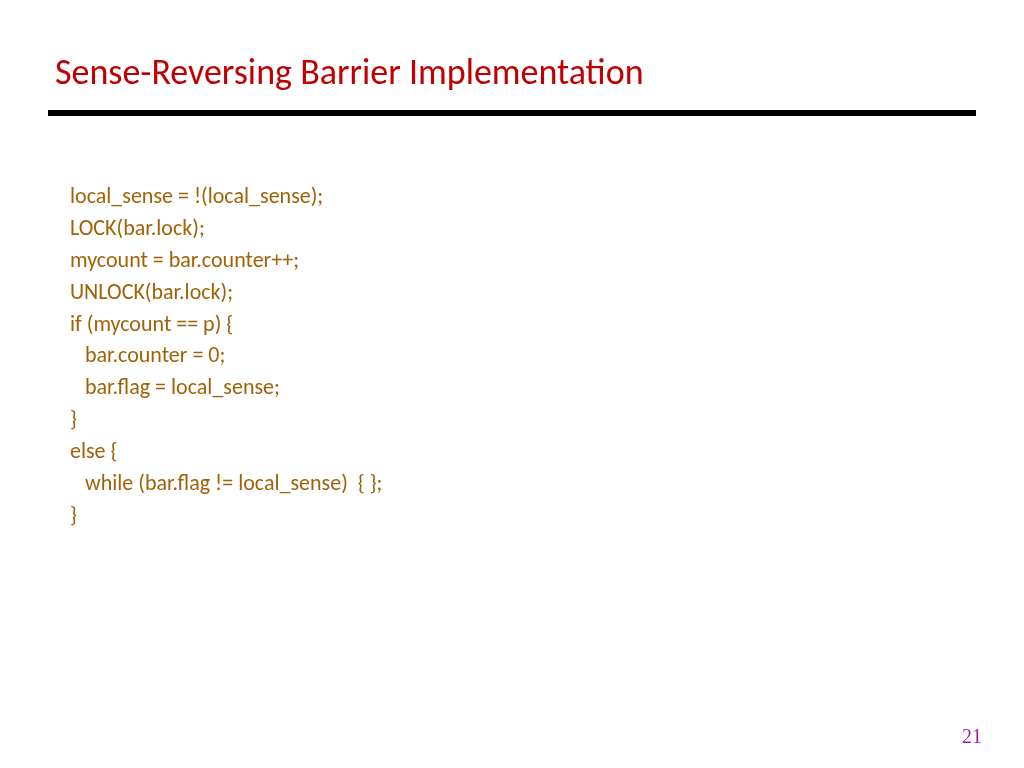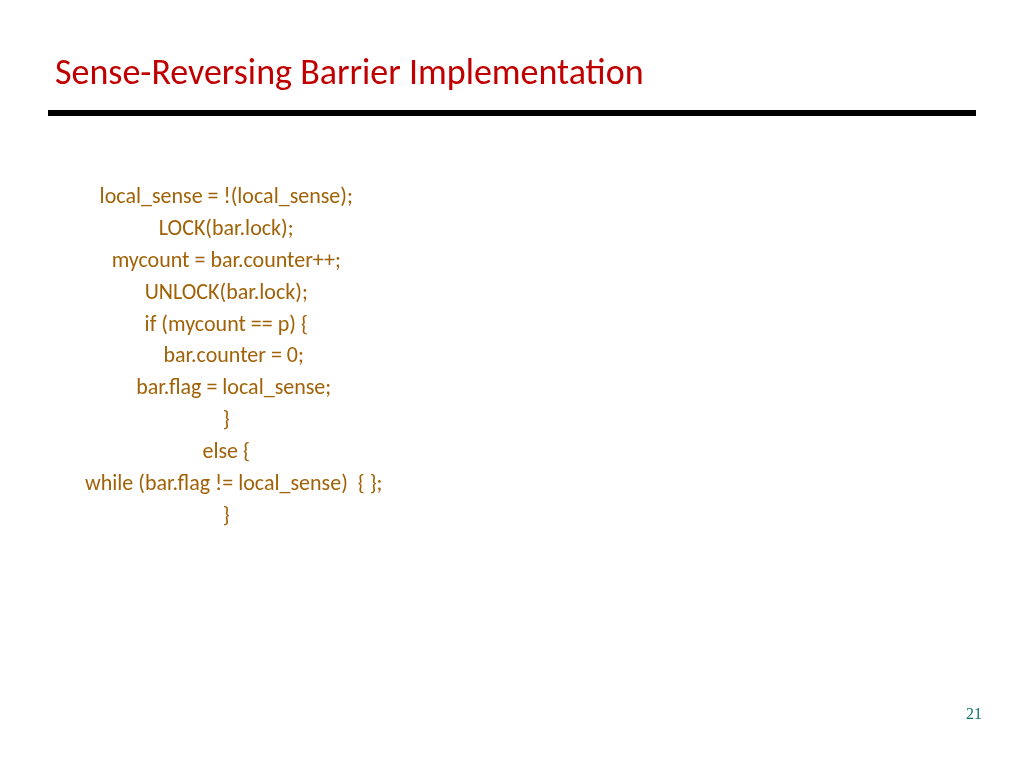--- a/index.html
+++ b/index.html
@@ -10,21 +10,20 @@
     background: #ffffff;
     font-family: Calibri, "Segoe UI", Arial, sans-serif;
     color: #000;
     overflow: hidden;
   }
   .slide {
     position: relative;
     width: 1024px;
     height: 768px;
     box-sizing: border-box;
-    text-align: center;
   }
   .title {
     position: absolute;
     left: 55px;
     top: 50px;
     font-size: 36px;
     color: #c00000;
     font-weight: 400;
     letter-spacing: 0px;
   }
@@ -42,23 +41,23 @@
     top: 180px;
     font-size: 22px;
     line-height: 1.45;
     white-space: pre;
     font-family: Calibri, "Segoe UI", Arial, sans-serif;
     color: #a16207;
   }
   .pagenum {
     position: absolute;
     right: 42px;
-    bottom: 45px;
-    font-size: 16px;
-    color: #0f766e;
+    bottom: 20px;
+    font-size: 20px;
+    color: #a21caf;
     font-family: "Times New Roman", Times, serif;
   }
 </style>
 </head>
 <body>
 
 <div class="slide">
 
   <div class="title">Sense-Reversing Barrier Implementation</div>
 

